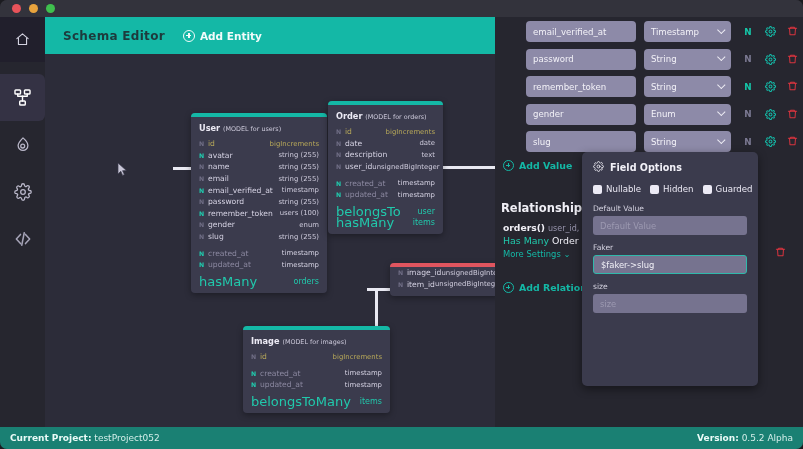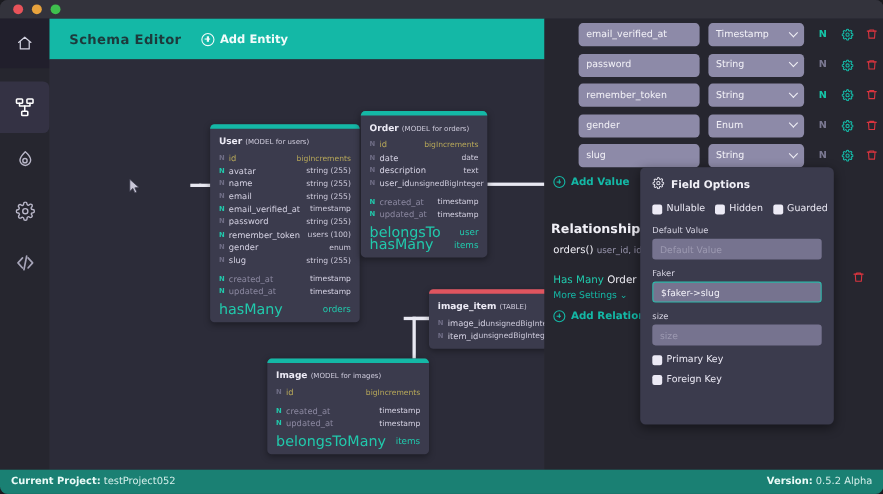--- a/index.html
+++ b/index.html
@@ -158,23 +158,23 @@
   .circ-plus.teal { border-color: #14b8a6; width: 11px; height: 11px; }
   .circ-plus.teal::before { background:#14b8a6; left:2.1px; top:3.9px; width:4.4px; height:1.2px; }
   .circ-plus.teal::after  { background:#14b8a6; top:2.1px; left:3.9px; height:4.4px; width:1.2px; }
 
   .relations-title {
     position: absolute; left: 501px; top: 201px;
     color: #f0eff6; font-size: 11.5px; font-weight: bold;
   }
   .rel-block { position: absolute; left: 503px; top: 222px; }
   .rel-line1 { font-size: 9.2px; color: #f0eff6; }
-  .rel-line1 b { font-weight: normal; }
+  .rel-line1 b { font-weight: bold; }
   .rel-line1 .dim { color: #9895ad; font-weight: normal; font-size: 8px; }
-  .rel-line2 { font-size: 9.4px; color: #f0eff6; margin-top: 16px; }
+  .rel-line2 { font-size: 9.4px; color: #f0eff6; margin-top: 2px; }
   .rel-line2 .hm { color: #21c9ac; }
   .rel-more { font-size: 8.4px; color: #14b8a6; margin-top: 3px; }
   .rel-trash {
     position: absolute; left: 775px; top: 243px; color: #d8343f;
   }
   .addrel {
     position: absolute; left: 503px; top: 282px;
     display: flex; align-items: center; gap: 5px;
     color: #14b8a6; font-size: 9.4px; font-weight: bold;
   }
@@ -415,21 +415,20 @@
             <span class="lbl">belongsTo</span>
             <span class="val">user</span>
           </div>
           <div class="relrow">
             <span class="lbl">hasMany</span>
             <span class="val">items</span>
           </div>
         </div>
         <div class="entity" style="left: 345px; top: 209px; width: 110px;">
           <div class="bar table" style="background: rgb(224, 85, 95);"></div>
-          <div class="ttl"><span>image_item</span> <span class="sub">(TABLE)</span></div>
           <div class="rows">
             <div class="row">
               <span class="n">N</span>
               <span class="fname">image_id</span>
               <span class="ftype">unsignedBigInteger</span>
             </div>
             <div class="row">
               <span class="n">N</span>
               <span class="fname">item_id</span>
               <span class="ftype">unsignedBigInteger</span>
@@ -621,30 +620,20 @@
 
     <div class="fo-label">Default Value</div>
     <div class="fo-input ph">Default Value</div>
 
     <div class="fo-label">Faker</div>
     <div class="fo-input active">$faker-&gt;slug</div>
 
     <div class="fo-label">size</div>
     <div class="fo-input ph">size</div>
 
-    <div class="fo-bottom">
-      <label class="fo-check">
-        <span class="cbox"></span>
-        <span>Primary Key</span>
-      </label>
-      <label class="fo-check">
-        <span class="cbox"></span>
-        <span>Foreign Key</span>
-      </label>
-    </div>
   </div>
 
   <div class="statusbar">
     <div>
       <b>Current Project:</b>
       <span class="val">testProject052</span>
     </div>
     <div>
       <b>Version:</b>
       <span class="val">0.5.2 Alpha</span>

